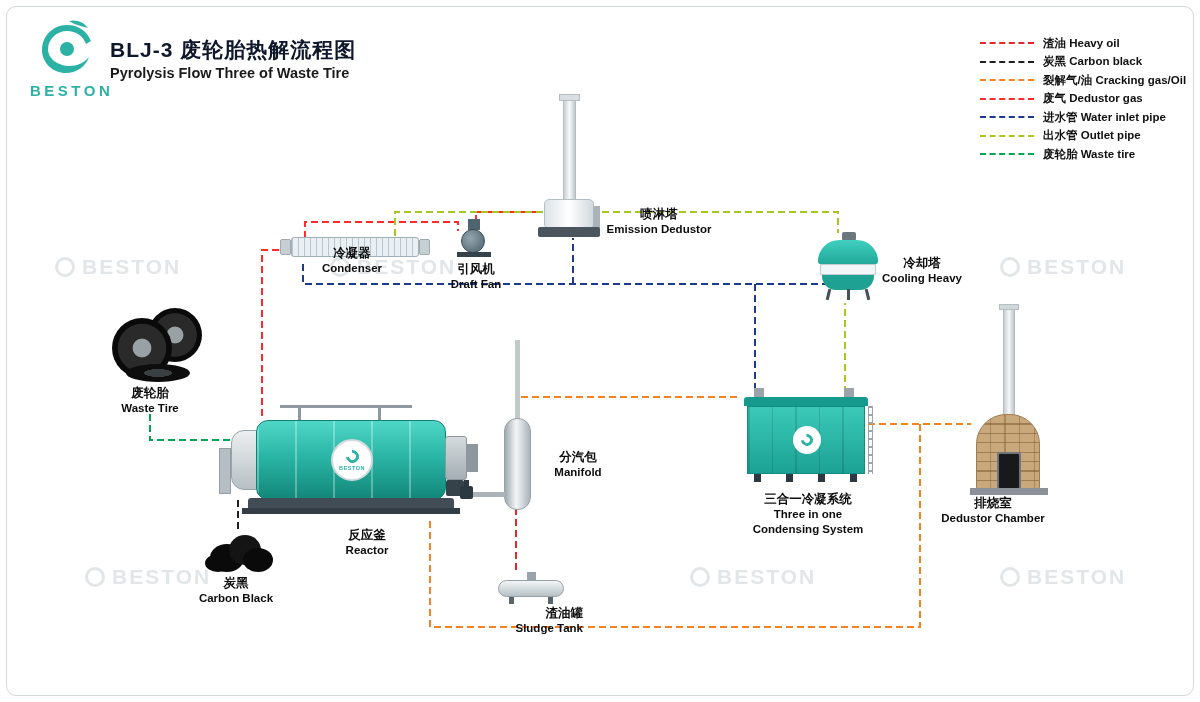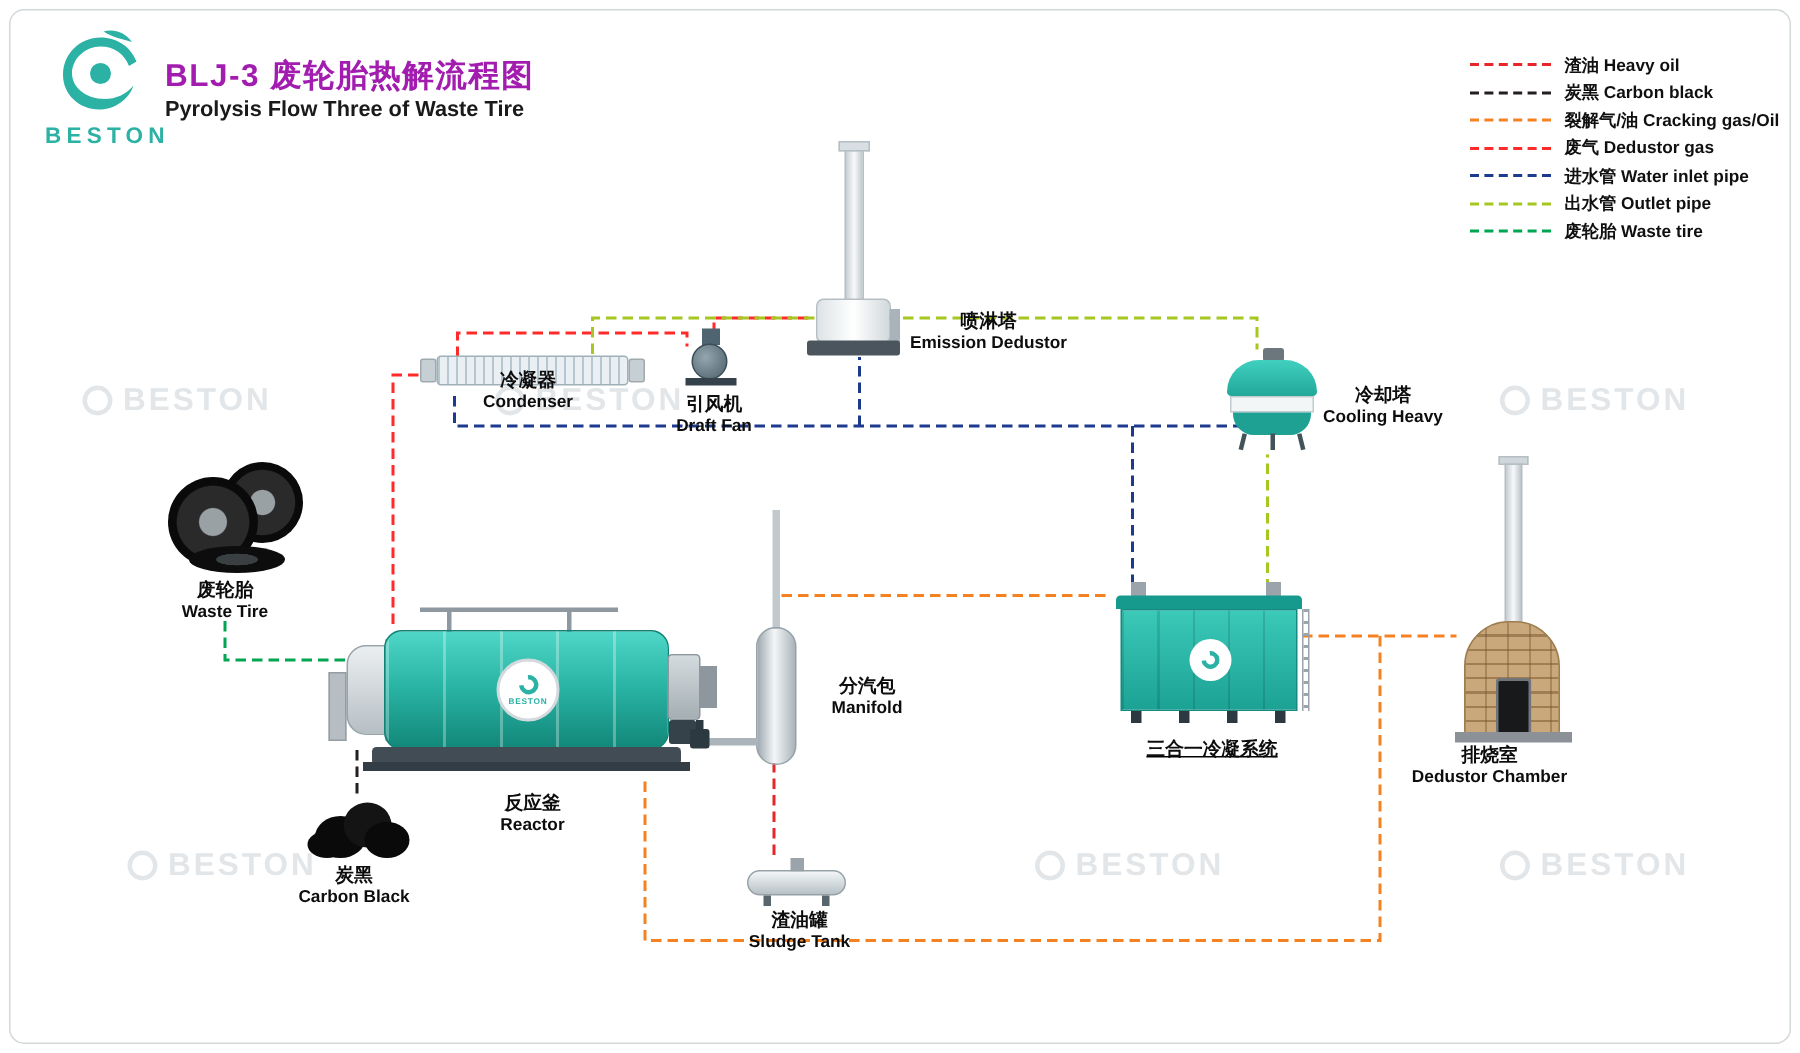--- a/index.html
+++ b/index.html
@@ -5,21 +5,21 @@
   *{margin:0;padding:0;box-sizing:border-box;}
   html,body{width:1200px;height:702px;}
   body{position:relative;background:#ffffff;font-family:"Liberation Sans",sans-serif;overflow:hidden;}
   .abs{position:absolute;}
   #frame{position:absolute;inset:6px;border:1px solid #d3d8db;border-radius:10px;z-index:0;}
 
   
   .hdr{z-index:3;}
   #logo{left:36px;top:20px;}
   #brand{left:30px;top:82px;font-size:15px;font-weight:800;color:#2bb2a4;letter-spacing:3.5px;}
-  #title-cn{left:110px;top:36px;font-size:21px;font-weight:800;color:#a21caf;letter-spacing:1px;}
+  #title-cn{left:110px;top:36px;font-size:21px;font-weight:800;color:#0f172a;letter-spacing:1px;}
   #title-en{left:110px;top:65px;font-size:14.5px;font-weight:700;color:#1a1a1a;}
 
   
   #legend{left:980px;top:37px;display:flex;flex-direction:column;gap:6.5px;z-index:3;}
   .lg-row{display:flex;align-items:center;height:12px;}
   .lg-line{width:54px;height:0;border-top:2.2px dashed #000;margin-right:9px;}
   .lg-label{font-size:11.5px;font-weight:700;color:#101010;white-space:nowrap;}
 
   
   .wm{display:flex;align-items:center;gap:7px;color:#e2e6e9;font-weight:800;font-size:21px;letter-spacing:2px;z-index:0;}
@@ -136,26 +136,26 @@
 
   
   .comp-label{z-index:3;text-align:center;line-height:1.3;}
   .comp-label .cn{display:block;font-size:12.5px;font-weight:700;color:#0d0d0d;}
   .comp-label .en{display:block;font-size:11.5px;font-weight:700;color:#0d0d0d;white-space:pre-line;}
   #lb-dedustor{left:585px;top:206px;width:112px;margin-left:18px;}
   #lb-condenser{left:302px;top:245px;width:100px;}
   #lb-fan{left:426px;top:261px;width:100px;}
   #lb-tower{left:872px;top:255px;width:100px;}
   #lb-tires{left:100px;top:385px;width:100px;}
-  #lb-reactor{left:300px;top:527px;width:110px;}
+  #lb-reactor{left:312px;top:527px;width:110px;}
   #lb-manifold{left:538px;top:449px;width:80px;}
-  #lb-three{left:742px;top:491px;width:132px;text-decoration:underline;}
+  #lb-three{left:742px;top:491px;width:132px;}
   #lb-chamber{left:940px;top:495px;width:106px;}
   #lb-cblack{left:186px;top:575px;width:100px;}
-  #lb-sludge{left:483px;top:605px;width:100px;}
+  #lb-sludge{left:483px;top:605px;width:100px;text-align:right;}
 </style>
 </head>
 <body>
 
 <div id="frame"></div>
 
 <div class="abs hdr" id="logo">
   <svg width="62" height="58" viewBox="0 0 62 58">
     <path d="M31 5 C17 5 6 16 6 30 c0 13 11 23 24 23 c11 0 20 -7 23 -16 c-5 6 -12 9 -19 9 C21 46 12 38 12 29 C12 19 21 11 31 11 c9 0 16 5 19 13 l5 -3 C51 11 42 5 31 5 z" fill="#2bb2a4"></path>
     <path d="M33 1 c7 -2 15 1 19 7 c-6 -2 -13 -3 -19 -7 z" fill="#2bb2a4"></path>
@@ -390,20 +390,22 @@
 <div class="abs comp-label" id="lb-reactor">
   <span class="cn">反应釜</span>
   <span class="en">Reactor</span>
 </div>
 <div class="abs comp-label" id="lb-manifold">
   <span class="cn">分汽包</span>
   <span class="en">Manifold</span>
 </div>
 <div class="abs comp-label" id="lb-three">
   <span class="cn">三合一冷凝系统</span>
+  <span class="en">Three in one
+Condensing System</span>
 </div>
 <div class="abs comp-label" id="lb-chamber">
   <span class="cn">排烧室</span>
   <span class="en">Dedustor Chamber</span>
 </div>
 <div class="abs comp-label" id="lb-cblack">
   <span class="cn">炭黑</span>
   <span class="en">Carbon Black</span>
 </div>
 <div class="abs comp-label" id="lb-sludge">

